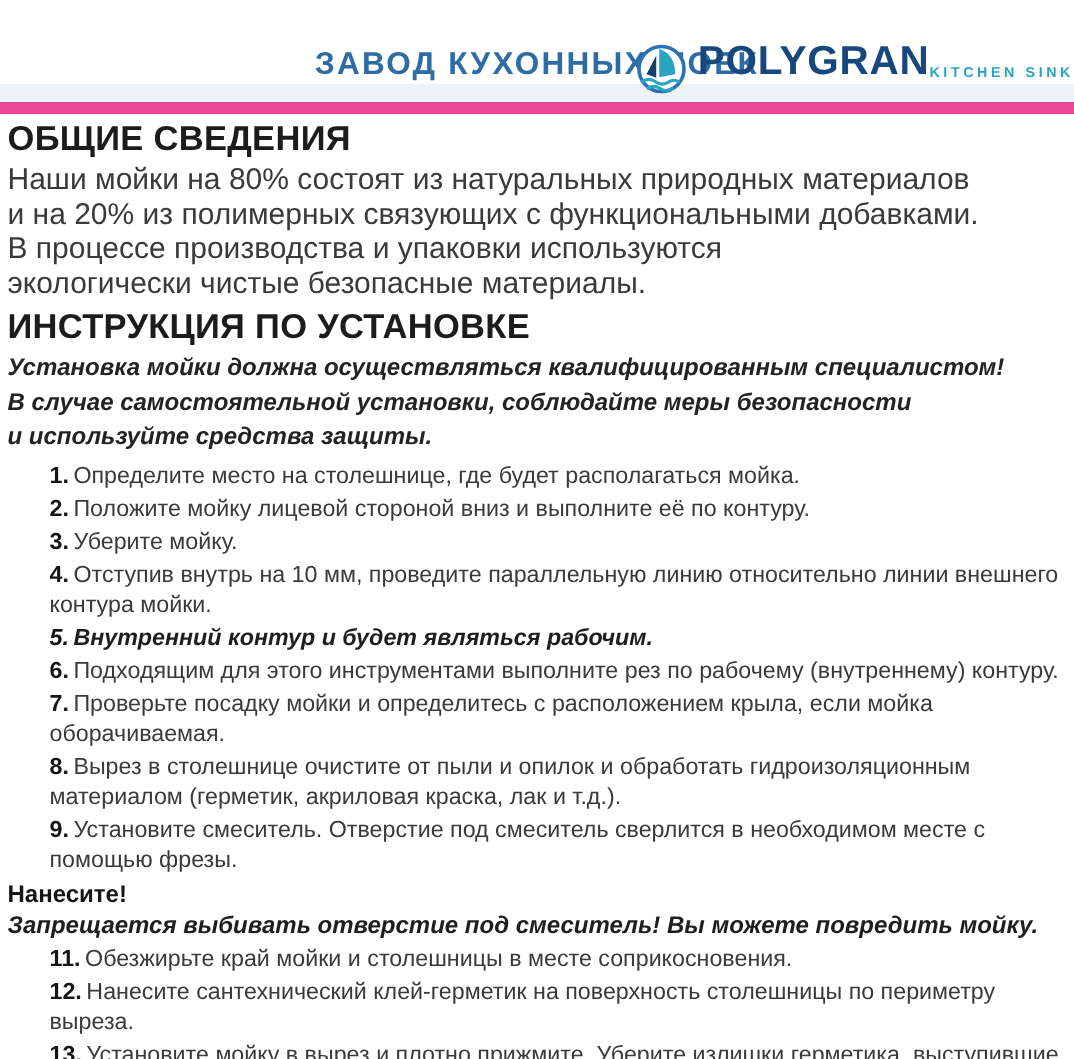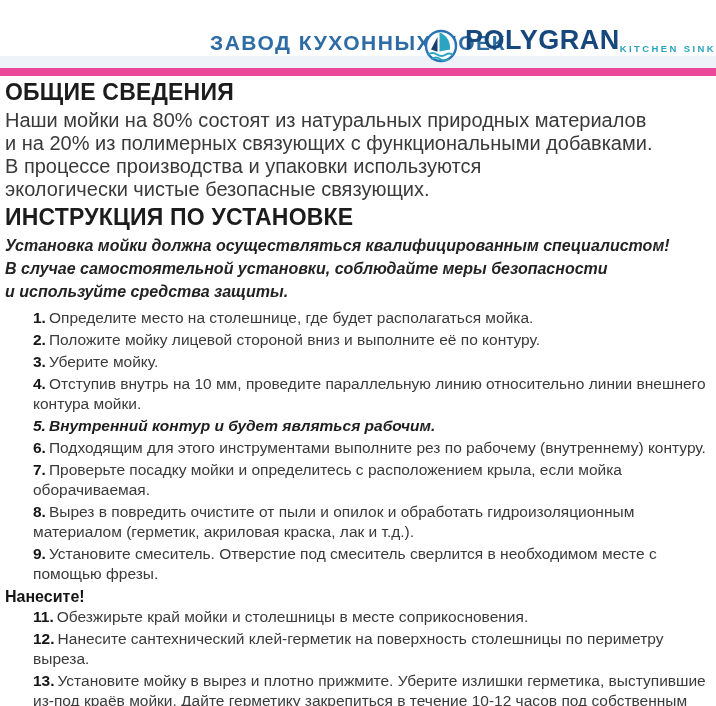--- a/index.html
+++ b/index.html
@@ -86,43 +86,44 @@
   </div>
 </div>
 
 <div class="content">
 
   <div class="h1">ОБЩИЕ СВЕДЕНИЯ</div>
   <div id="general-lines">
       <div class="para-line">Наши мойки на 80% состоят из натуральных природных материалов</div>
       <div class="para-line">и на 20% из полимерных связующих с функциональными добавками.</div>
       <div class="para-line">В процессе производства и упаковки используются</div>
-      <div class="para-line">экологически чистые безопасные связующих.</div>
+      <div class="para-line">экологически чистые безопасные материалы.</div>
     </div>
 
   <div class="h1">ИНСТРУКЦИЯ ПО УСТАНОВКЕ</div>
   <div id="warning-lines">
       <div class="warn-line">Установка мойки должна осуществляться квалифицированным специалистом!</div>
       <div class="warn-line">В случае самостоятельной установки, соблюдайте меры безопасности</div>
       <div class="warn-line">и используйте средства защиты.</div>
     </div>
 
   <div class="steps">
     <div id="steps-1">
         <div class="step"><span class="num">1.</span><span>Определите место на столешнице, где будет располагаться мойка.</span></div>
         <div class="step"><span class="num">2.</span><span>Положите мойку лицевой стороной вниз и выполните её по контуру.</span></div>
         <div class="step"><span class="num">3.</span><span>Уберите мойку.</span></div>
         <div class="step"><span class="num">4.</span><span>Отступив внутрь на 10 мм, проведите параллельную линию относительно линии внешнего контура мойки.</span></div>
         <div class="step emph"><span class="num">5.</span><span>Внутренний контур и будет являться рабочим.</span></div>
         <div class="step"><span class="num">6.</span><span>Подходящим для этого инструментами выполните рез по рабочему (внутреннему) контуру.</span></div>
         <div class="step"><span class="num">7.</span><span>Проверьте посадку мойки и определитесь с расположением крыла, если мойка оборачиваемая.</span></div>
-        <div class="step"><span class="num">8.</span><span>Вырез в повредить очистите от пыли и опилок и обработать гидроизоляционным материалом (герметик, акриловая краска, лак и т.д.).</span></div>
+        <div class="step"><span class="num">8.</span><span>Вырез в столешнице очистите от пыли и опилок и обработать гидроизоляционным материалом (герметик, акриловая краска, лак и т.д.).</span></div>
         <div class="step"><span class="num">9.</span><span>Установите смеситель. Отверстие под смеситель сверлится в необходимом месте с помощью фрезы.</span></div>
       </div>
     <div class="att-title">Нанесите!</div>
+    <div class="att-text">Запрещается выбивать отверстие под смеситель! Вы можете повредить мойку.</div>
     <div id="steps-2">
         <div class="step"><span class="num">11.</span><span>Обезжирьте край мойки и столешницы в месте соприкосновения.</span></div>
         <div class="step"><span class="num">12.</span><span>Нанесите сантехнический клей-герметик на поверхность столешницы по периметру выреза.</span></div>
         <div class="step"><span class="num">13.</span><span>Установите мойку в вырез и плотно прижмите. Уберите излишки герметика, выступившие из-под краёв мойки. Дайте герметику закрепиться в течение 10-12 часов под собственным весом изделия.</span></div>
       </div>
   </div>
 
 </div>
 
 </body></html>

